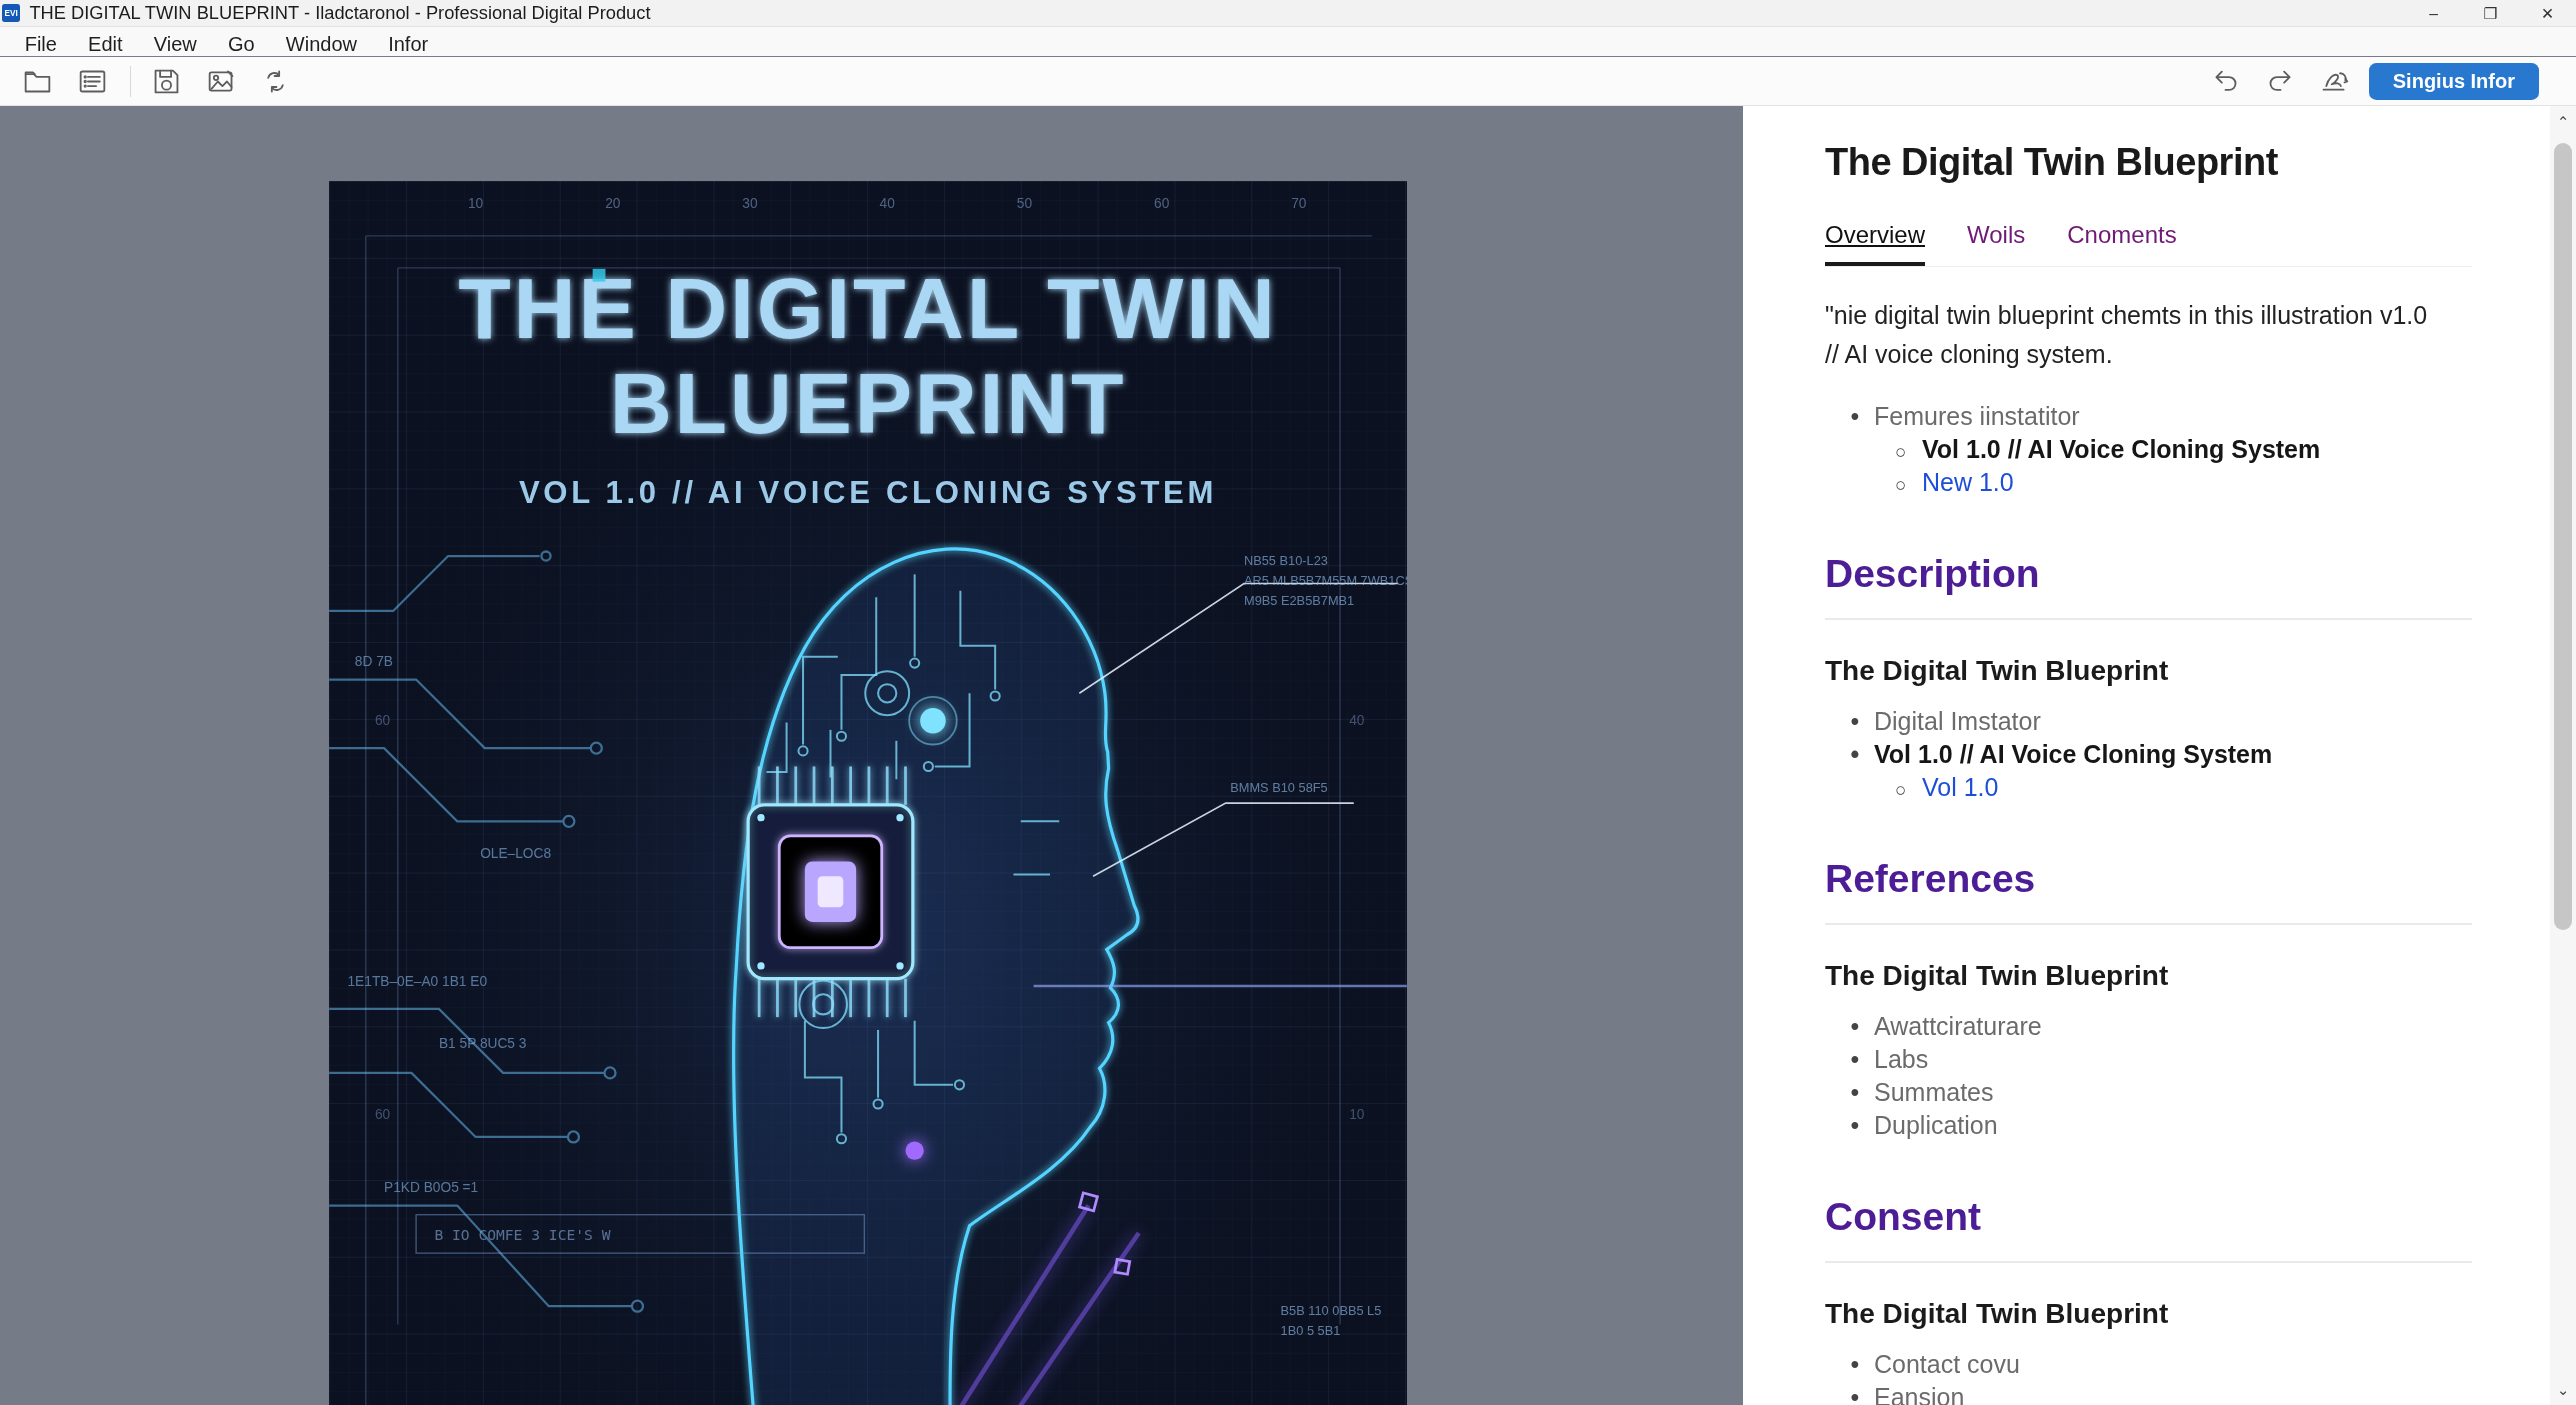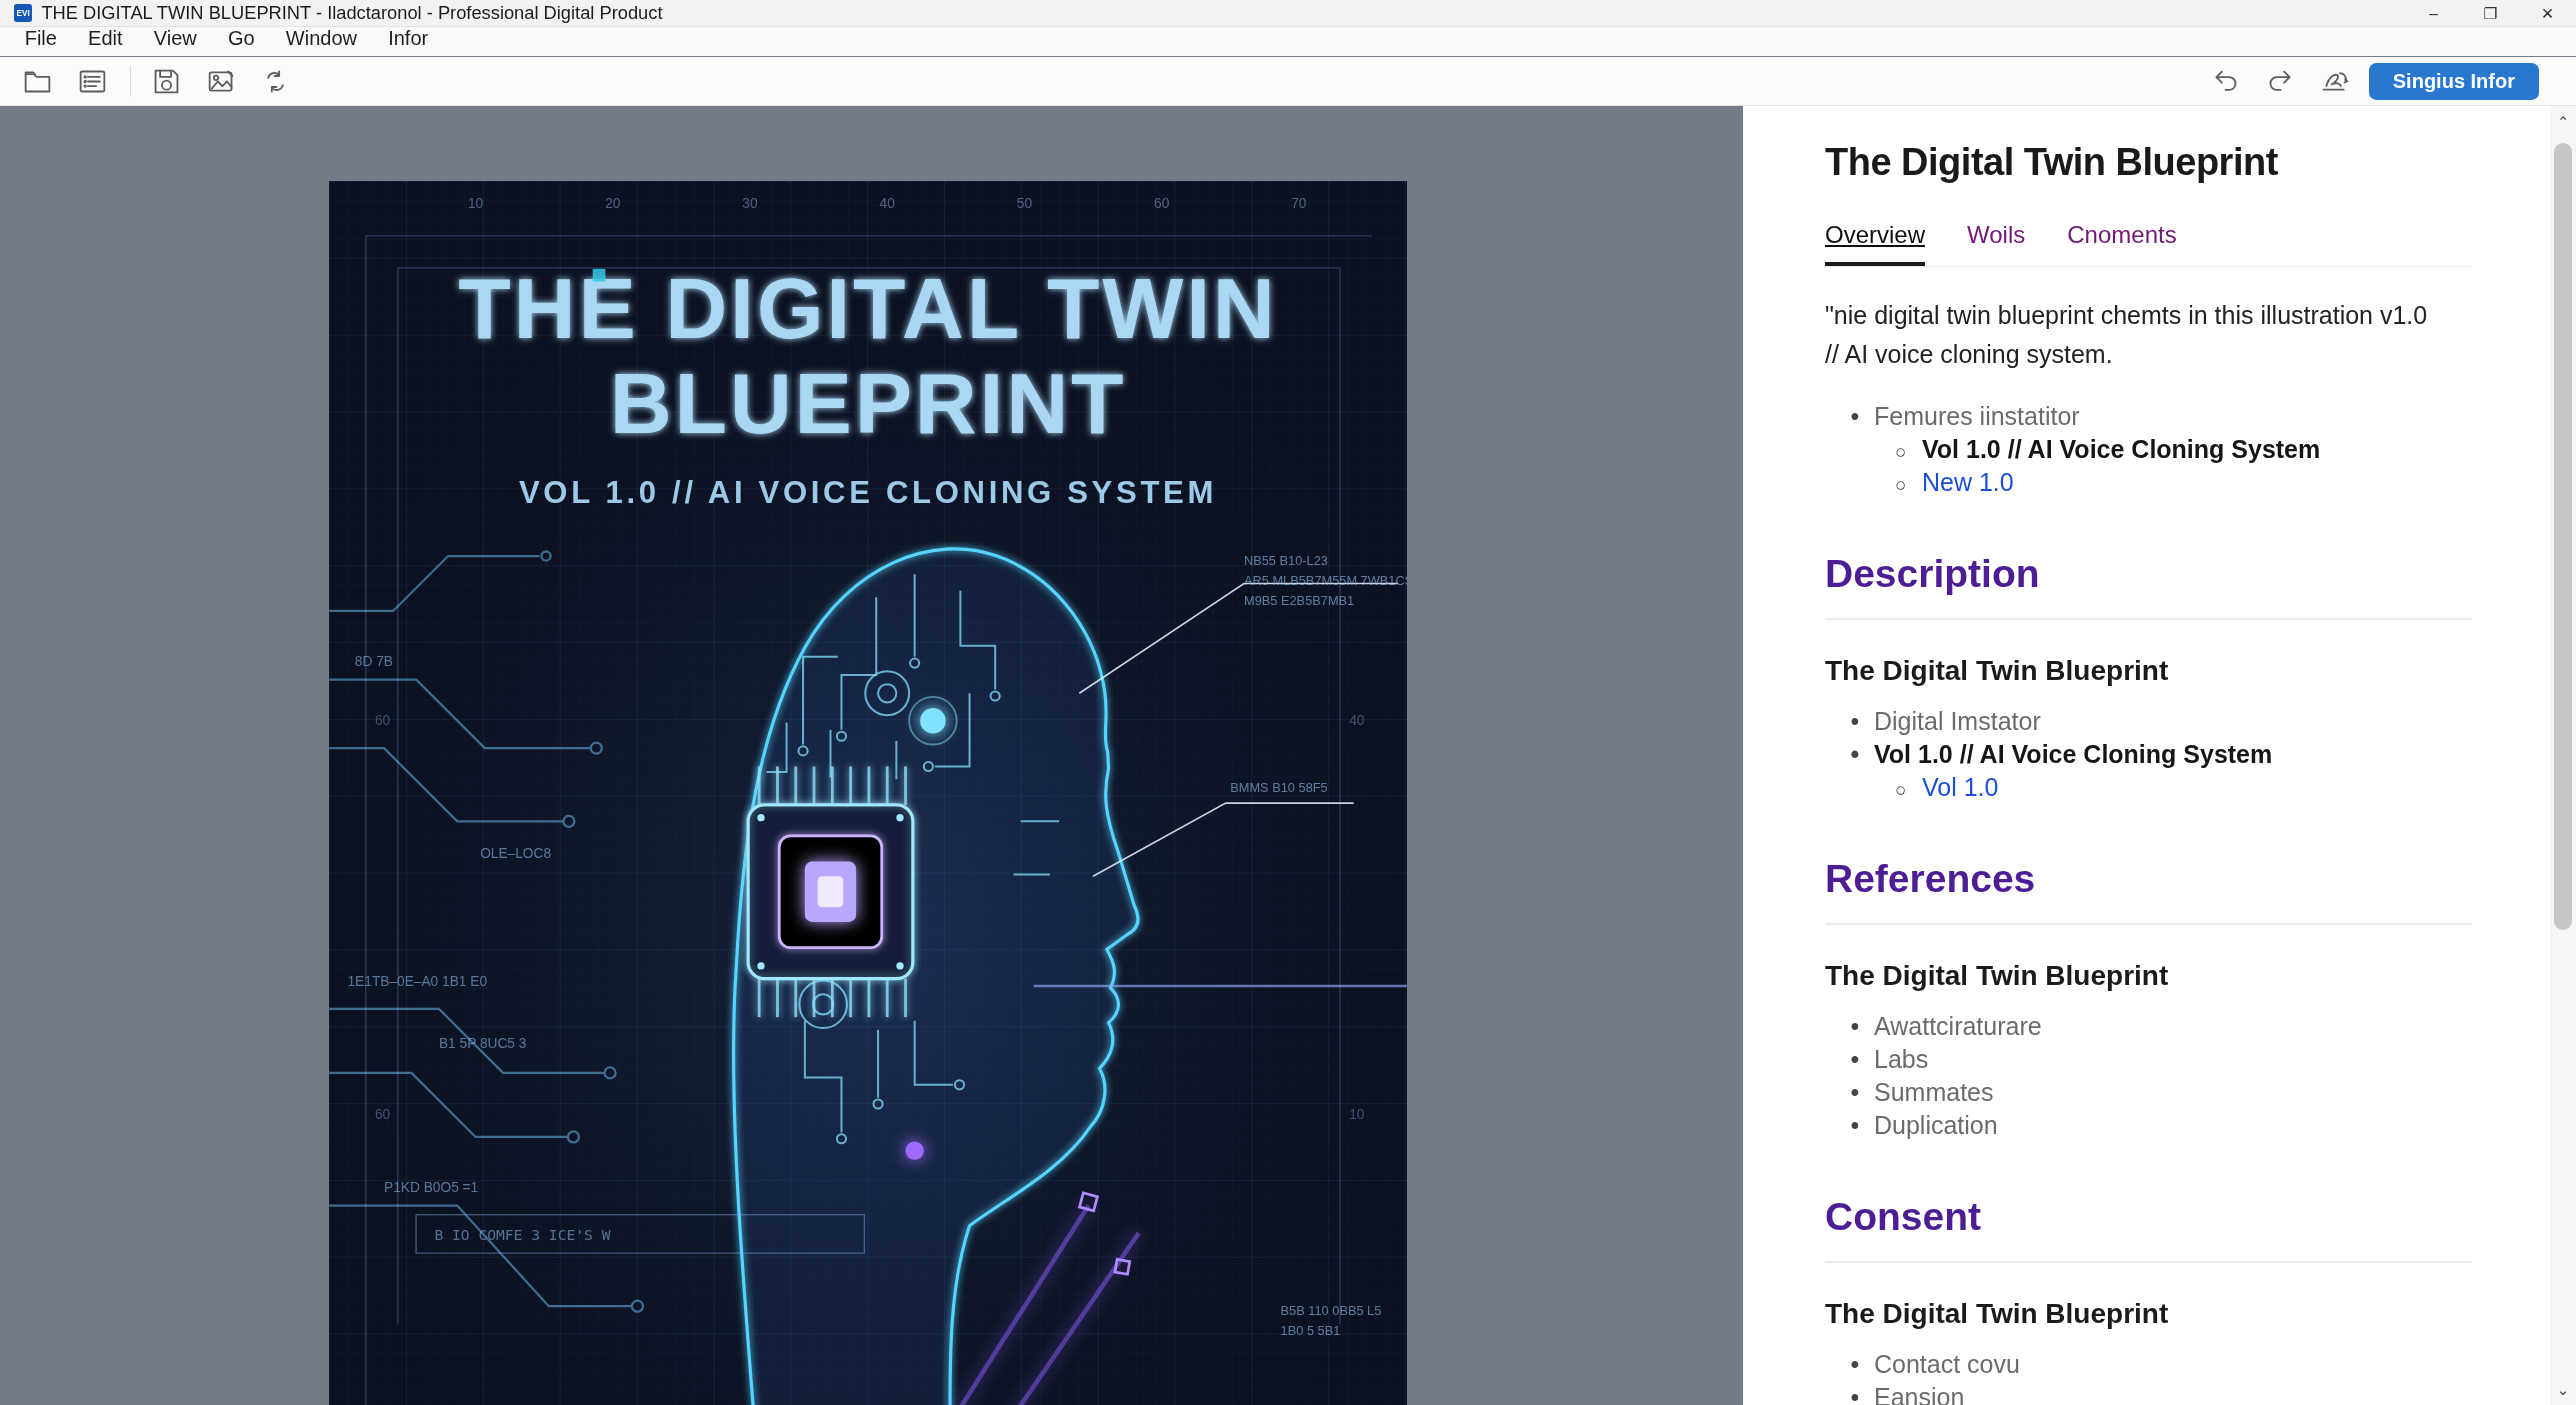--- a/index.html
+++ b/index.html
@@ -2,31 +2,31 @@
 <html style="font-size:14.6px"><head>
 <meta charset="utf-8">
 <style>
   * { margin:0; padding:0; box-sizing:border-box; }
   html,body { width:2576px; height:1405px; overflow:hidden; background:#767c87;
               font-family:"Liberation Sans", sans-serif; }
 
   
   .titlebar { position:absolute; left:0; top:0; width:2576px; height:27.4px;
               background:#f2f2f2; border-bottom:0.9px solid #e2e2e2;
-              display:flex; align-items:center; padding:0 14px; }
+              display:flex; align-items:center; padding:0 2px; }
   .app-icon { width:18.3px; height:18.3px; background:#1458b8; border-radius:2.7px;
               color:#fff; font-size:8.2px; font-weight:bold; display:flex;
               align-items:center; justify-content:center; margin-right:9.1px; }
   .title-text { font-size:18.3px; color:#1c1c1c; }
   .win-controls { position:absolute; right:0; top:0; height:27.4px; display:flex; }
   .win-btn { width:57px; height:27.4px; display:flex; align-items:center; justify-content:center;
              font-size:15.6px; color:#333; cursor:default; }
 
   .menubar { position:absolute; left:0; top:27.4px; width:2576px; height:29px;
-             background:#f9f9f9; display:flex; align-items:flex-start; padding-left:9.1px; }
+             background:#f9f9f9; display:flex; align-items:flex-end; padding-left:9.1px; }
   .menu-item { font-size:20px; color:#1f1f1f; padding:0 15.6px; }
 
   .toolbar { position:absolute; left:0; top:57px; width:2576px; height:49px;
              background:#fbfbfb; border-bottom:0.9px solid #e3e3e3;
              display:flex; align-items:center; padding:0 16.5px; }
   .tool-icon { width:42px; height:37px; display:flex; align-items:center; justify-content:center;
                margin-right:12.8px; }
   .tool-icon svg { stroke:#5d5d5d; fill:none; stroke-width:2; stroke-linecap:round; stroke-linejoin:round; }
   .tb-divider { width:0.9px; height:31px; background:#d9d9d9; margin:0 14.6px 0 3.7px; }
   .toolbar-right { position:absolute; right:37px; top:0; height:49px; display:flex; align-items:center; }

